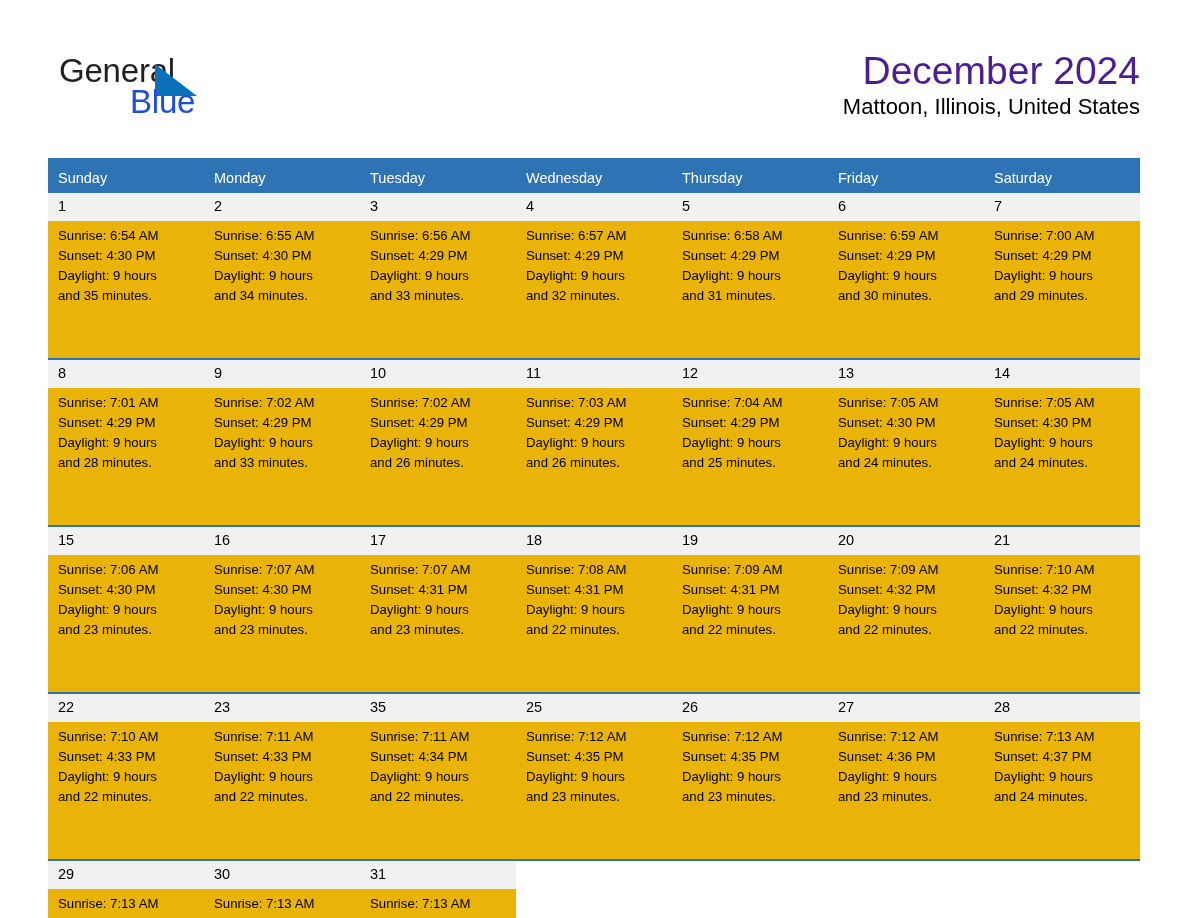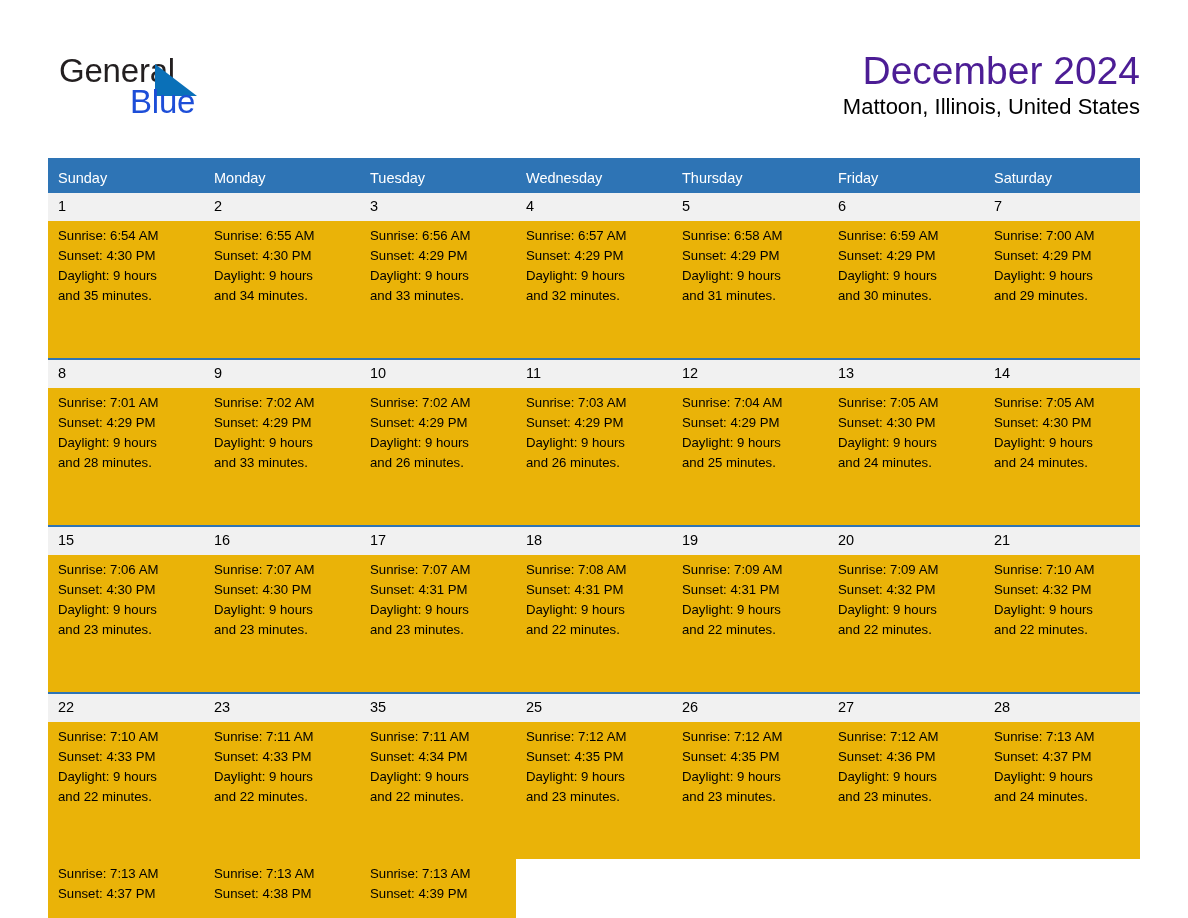--- a/index.html
+++ b/index.html
@@ -386,20 +386,29 @@
               <span class="cell-line">Daylight: 9 hours</span>
               <span class="cell-line">and 23 minutes.</span>
             </td>
             <td>
               <span class="cell-line">Sunrise: 7:13 AM</span>
               <span class="cell-line">Sunset: 4:37 PM</span>
               <span class="cell-line">Daylight: 9 hours</span>
               <span class="cell-line">and 24 minutes.</span>
             </td>
           </tr>
+          <tr class="week-daynum">
+            <td>29</td>
+            <td>30</td>
+            <td>31</td>
+            <td class="empty"></td>
+            <td class="empty"></td>
+            <td class="empty"></td>
+            <td class="empty"></td>
+          </tr>
           <tr class="week-detail">
             <td>
               <span class="cell-line">Sunrise: 7:13 AM</span>
               <span class="cell-line">Sunset: 4:37 PM</span>
             </td>
             <td>
               <span class="cell-line">Sunrise: 7:13 AM</span>
               <span class="cell-line">Sunset: 4:38 PM</span>
             </td>
             <td>

